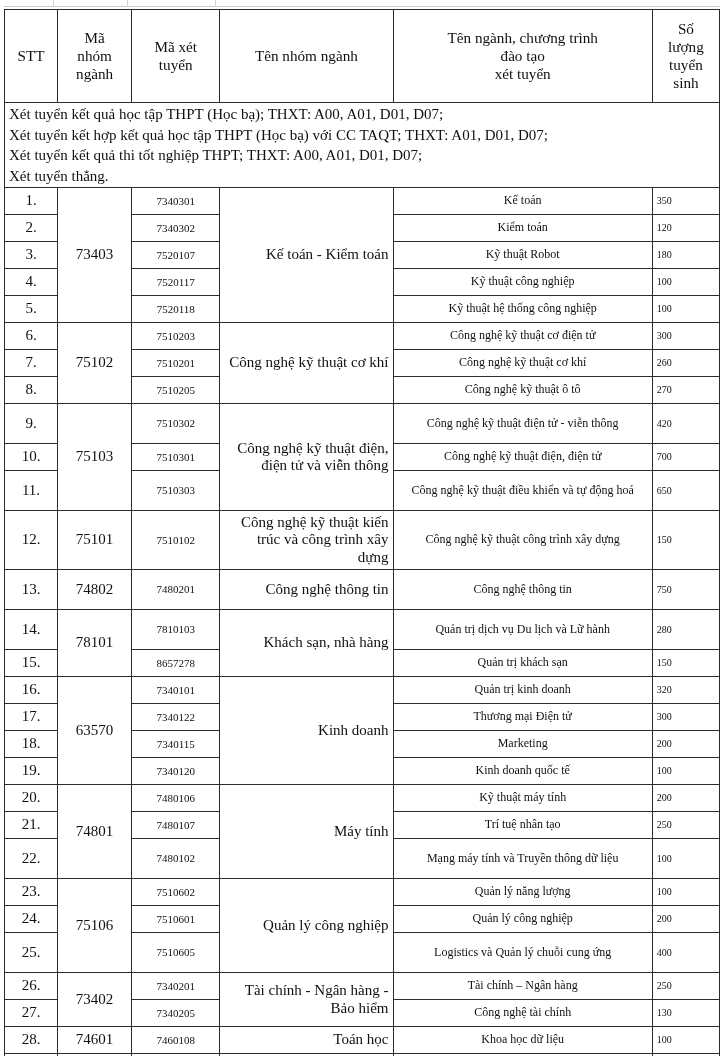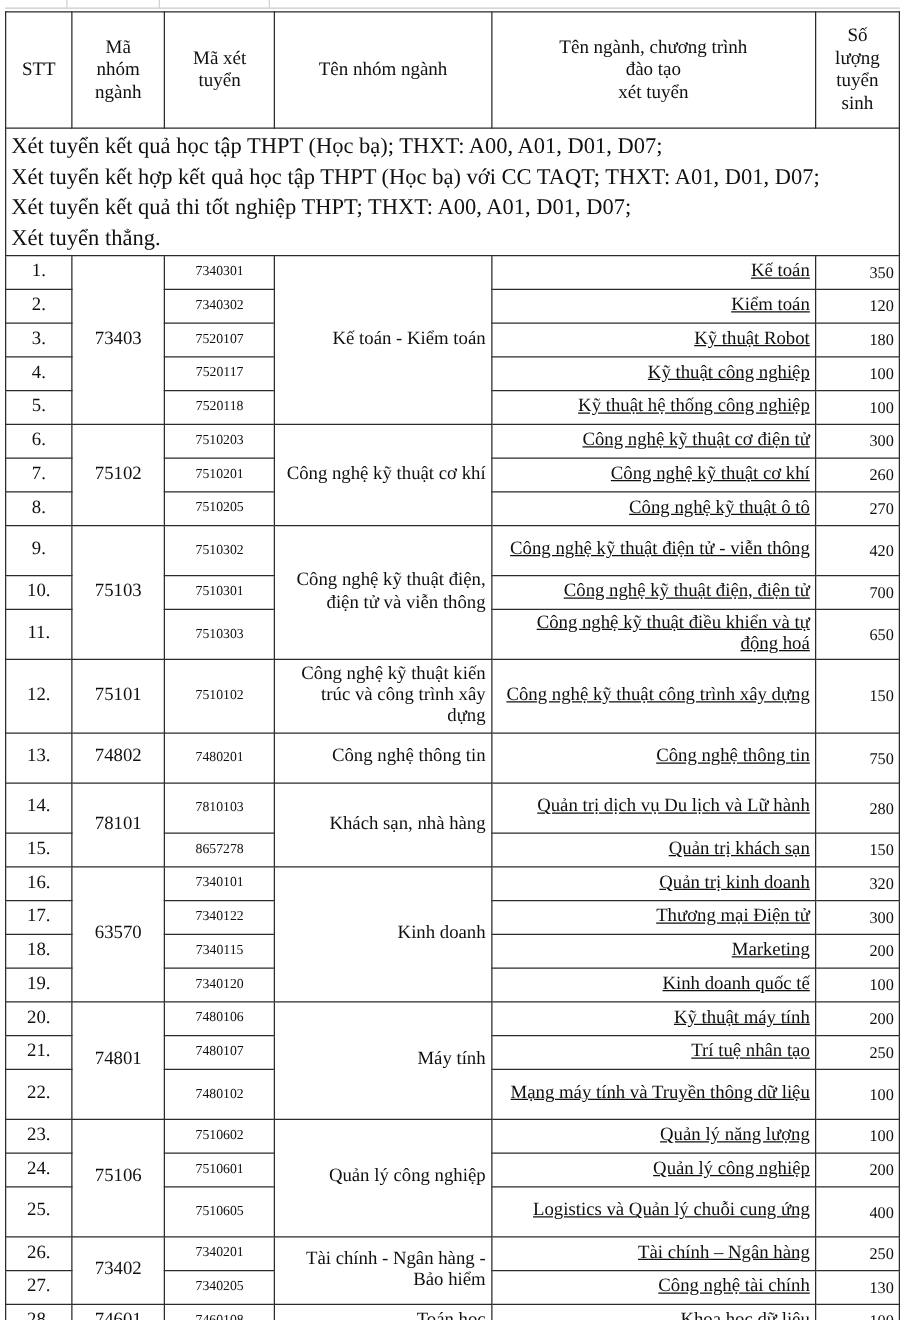--- a/index.html
+++ b/index.html
@@ -70,27 +70,27 @@
     font-size: 15.2px;
     line-height: 1.2;
     height: 90px;
     padding: 2px 3px;
   }
 
   td.stt   { text-align: center; font-size: 15px; }
   td.grp   { text-align: center; font-size: 15px; }
   td.code  { text-align: center; font-size: 11px; }
   td.gname { text-align: right;   font-size: 15px; padding-left: 6px; }
-  td.pname { text-align: right;   font-size: 15px; padding-left: 6px; text-decoration: underline; }
-  td.quota { text-align: right; font-weight: bold; font-size: 13px; }
+  td.pname { text-align: center;   font-size: 12px; padding-left: 6px; }
+  td.quota { text-align: left; font-weight: bold; font-size: 10px; }
 
   td.notes {
     text-align: left;
     font-weight: bold;
-    font-size: 18px;
+    font-size: 15px;
     line-height: 1.37;
     padding: 3px 6px 4px 6px;
   }
   td.notes .nl { display: block; white-space: nowrap; }
 
   tr.h1 td { height: 24px; }
   tr.h2 td { height: 37px; }
   tr.h3 td { height: 56px; }
 </style>
 </head>

